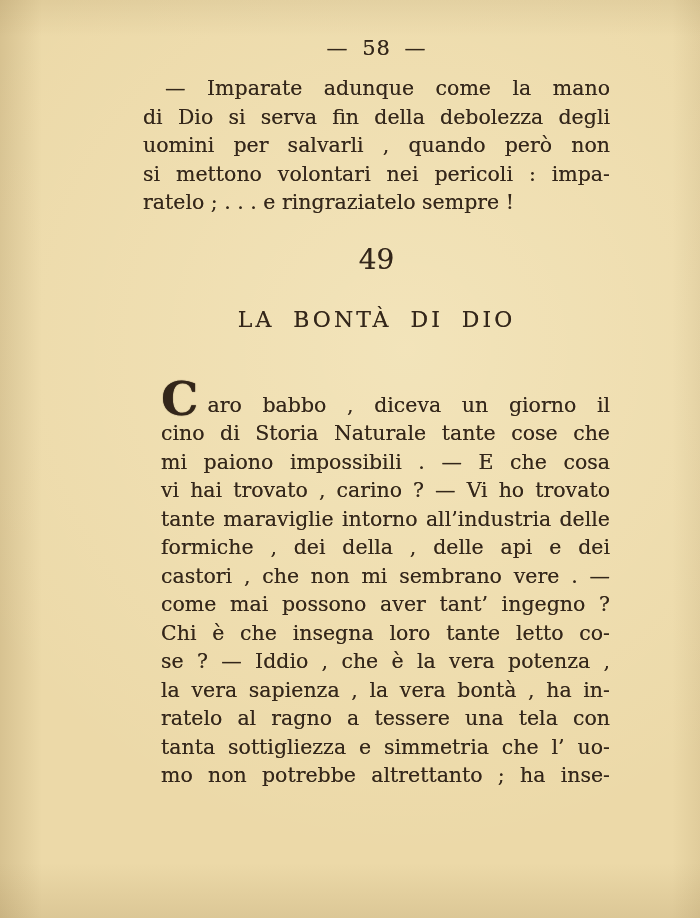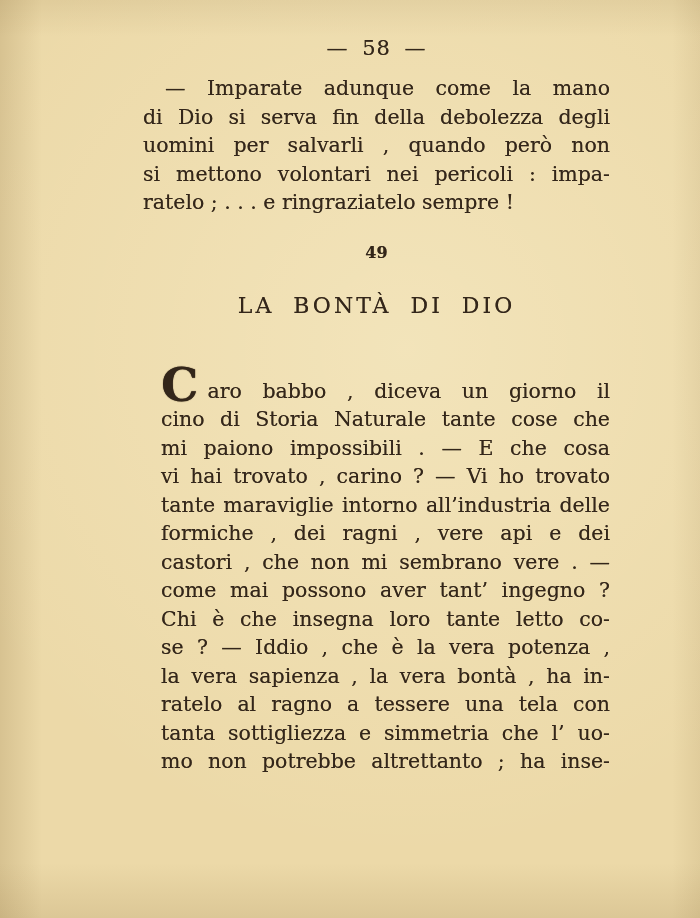--- a/index.html
+++ b/index.html
@@ -41,22 +41,22 @@
     font-size: 20.5px;
     line-height: 28.5px;
     text-align: justify;
     text-align-last: justify;
     white-space: nowrap;
   }
   .intro .line:first-child { text-indent: 22px; }
   .intro .line:last-child { text-align-last: left; text-indent: 0; }
   .section-number {
     text-align: center;
-    font-size: 16px;
-    font-weight: bold;
+    font-size: 28px;
+    font-weight: normal;
     margin-top: 26px;
   }
   .section-title {
     text-align: center;
     font-size: 22px;
     font-weight: normal;
     letter-spacing: 3px;
     word-spacing: 9px;
     margin-top: 31px;
   }
@@ -95,21 +95,21 @@
 
     <div class="section-title">LA BONTÀ DI DIO</div>
 
     <div class="para body continues">
       <div class="line first"><span class="dropcap">C</span><span>aro babbo , diceva un giorno il</span></div>
       <div>
           <div class="line">cino di Storia Naturale tante cose che</div>
           <div class="line">mi paiono impossibili . — E che cosa</div>
           <div class="line">vi hai trovato , carino ? — Vi ho trovato</div>
           <div class="line">tante maraviglie intorno all’industria delle</div>
-          <div class="line">formiche , dei ragni , vere api e dei</div>
+          <div class="line">formiche , dei della , delle api e dei</div>
           <div class="line">castori , che non mi sembrano vere . —</div>
           <div class="line">come mai possono aver tant’ ingegno ?</div>
           <div class="line">Chi è che insegna loro tante letto co-</div>
           <div class="line">se ? — Iddio , che è la vera potenza ,</div>
           <div class="line">la vera sapienza , la vera bontà , ha in-</div>
           <div class="line">ratelo al ragno a tessere una tela con</div>
           <div class="line">tanta sottigliezza e simmetria che l’ uo-</div>
           <div class="line">mo non potrebbe altrettanto ; ha inse-</div>
         </div>
     </div>

